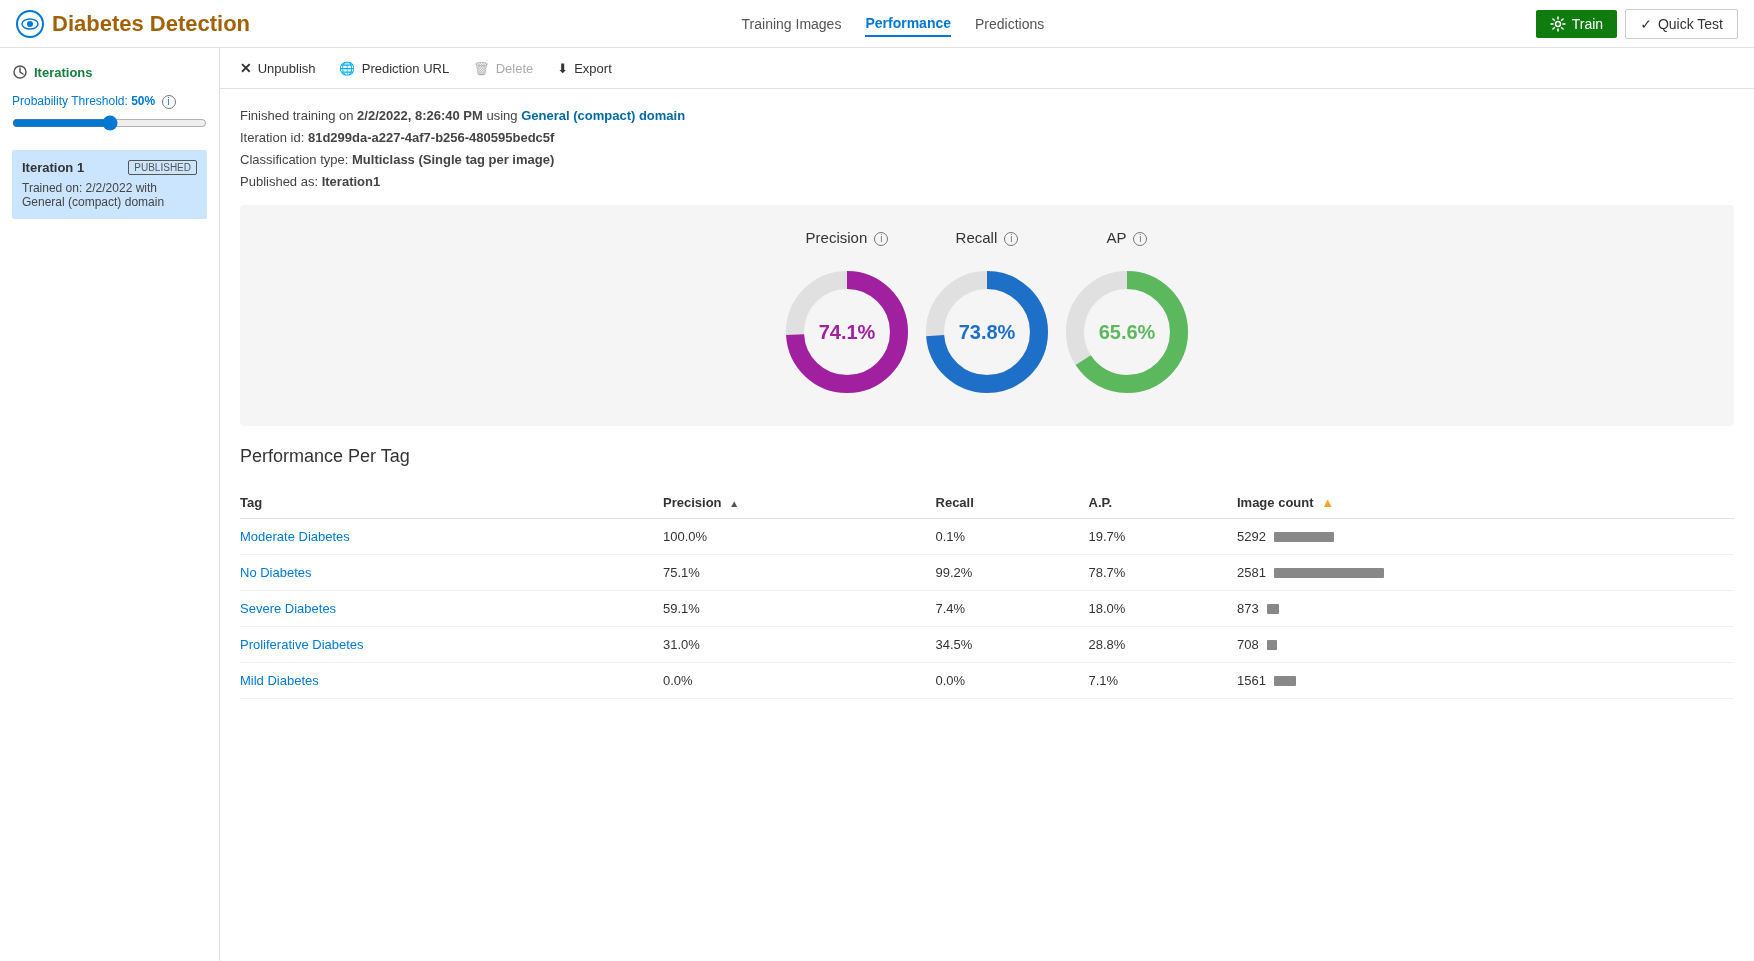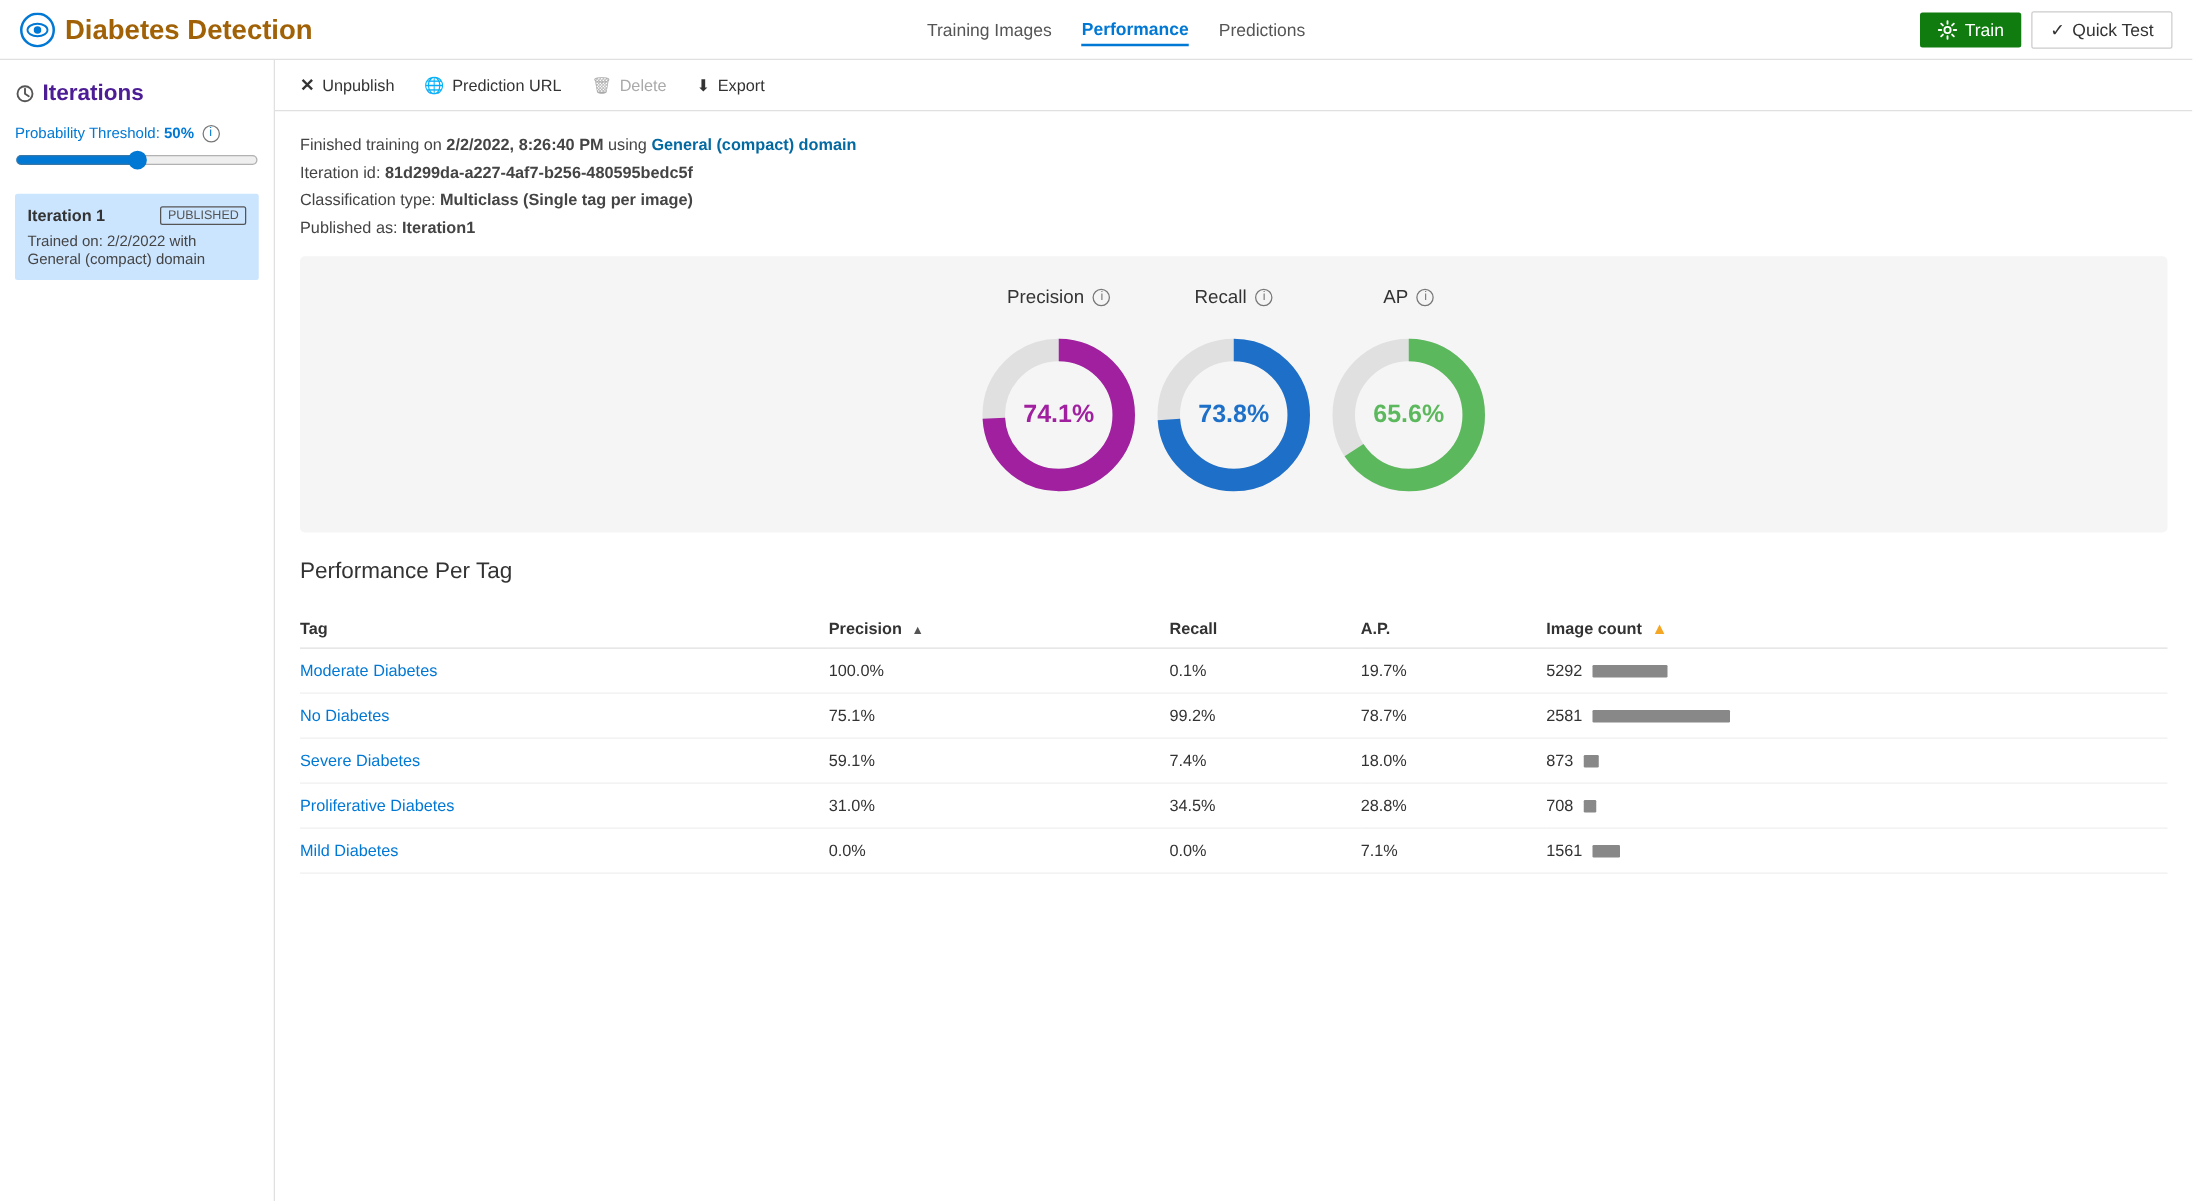--- a/index.html
+++ b/index.html
@@ -88,23 +88,23 @@
       width: 220px;
       border-right: 1px solid #e0e0e0;
       padding: 16px 12px;
       background: #fff;
       flex-shrink: 0;
     }
     .sidebar-section-title {
       display: flex;
       align-items: center;
       gap: 6px;
-      font-size: 18px;
+      font-size: 13px;
       font-weight: 600;
-      color: #4c1d95;
+      color: #15803d;
       margin-bottom: 14px;
     }
     .probability-label {
       font-size: 12px;
       color: #555;
       margin-bottom: 6px;
     }
     .probability-label span {
       color: #0078d4;
     }

